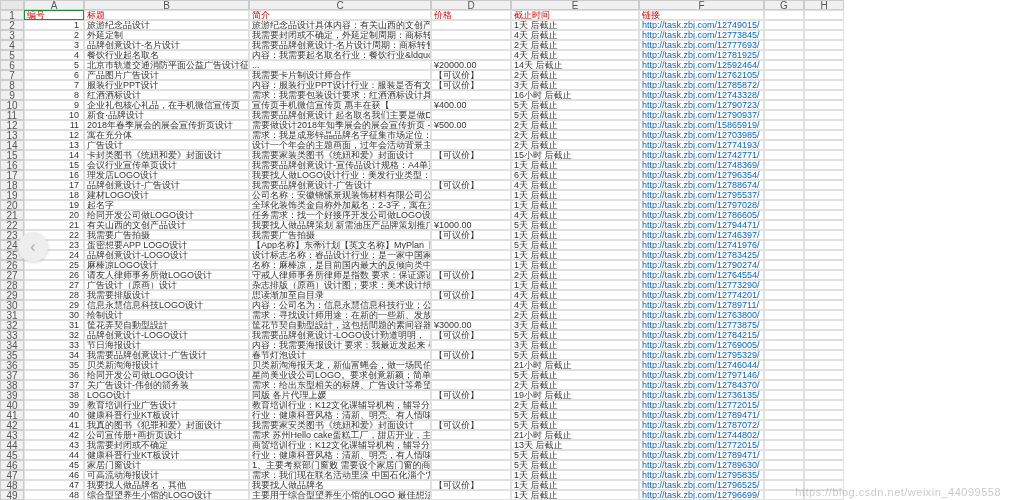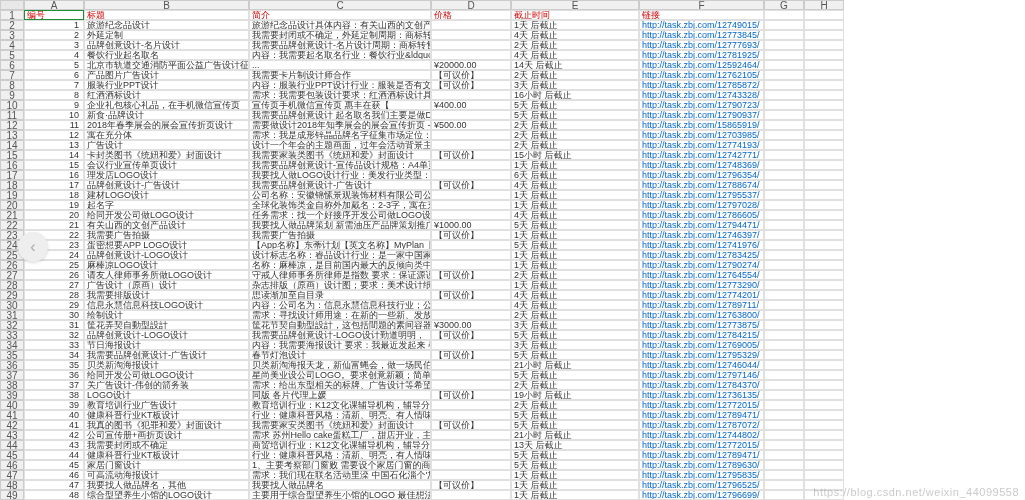--- a/index.html
+++ b/index.html
@@ -54,21 +54,21 @@
     display: flex;
     align-items: center;
     justify-content: center;
     font-size: 16px;
     box-shadow: 0 1px 3px rgba(0,0,0,0.15);
     cursor: pointer;
     z-index: 10;
   }
   .watermark {
     position: absolute;
-    right: 6px;
+    right: 24px;
     bottom: 2px;
     font-size: 11px;
     color: rgba(150,150,150,0.5);
     letter-spacing: 0.5px;
     z-index: 5;
     margin-top: 40px;
   }
 </style>
 </head>
 <body>

